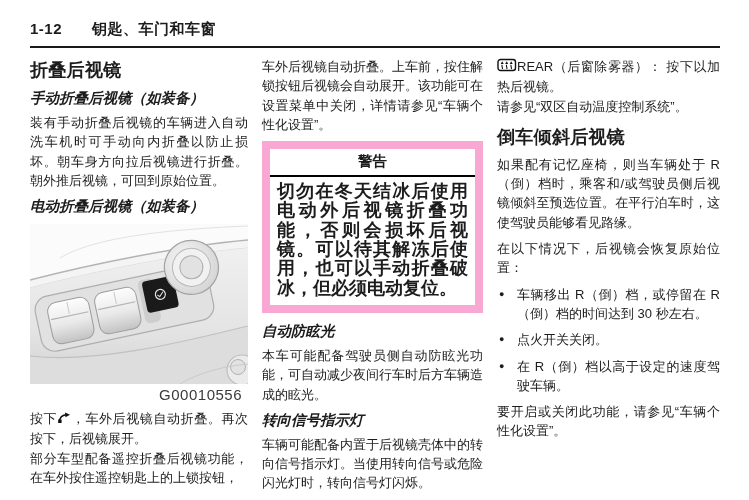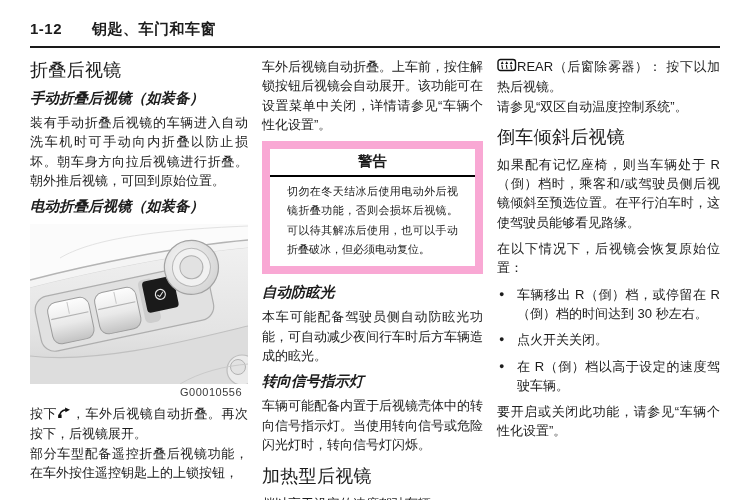--- a/index.html
+++ b/index.html
@@ -15,34 +15,34 @@
   .running-header { display:flex; align-items:baseline; gap:30px; font-weight:bold; font-size:15px; letter-spacing:.5px; }
   .header-rule { border:none; border-top:2px solid #1a1a1a; margin-top:7px; }
 
   
   .columns { display:flex; gap:14px; margin-top:9px; }
   .col { width:220px; }
   .col1 { width:218px; }
   .col2 { width:221px; }
   .col3 { width:223px; }
 
-  h1.sec { font-size:18px; font-weight:normal; margin:1px 0 6px; letter-spacing:.3px; }
+  h1.sec { font-size:18px; font-weight:bold; margin:1px 0 6px; letter-spacing:.3px; }
   h2.sub { font-size:14.5px; font-weight:bold; margin:7px 0 5px;font-style:italic; }
   p.body { font-size:13px; line-height:19.3px; text-align:justify; margin-bottom:7px; }
   p.tight { margin-bottom:0; }
 
   
   .warning-box { border:8px solid #f9a8d4; margin:3px 0 9px; }
   .warning-title { text-align:center; font-size:14.5px; font-weight:bold; padding:3px 0 4px; border-bottom:2px solid #000; }
-  .warning-body { font-size:11px; line-height:19.3px; text-align:justify; padding:5px 17px 7px; }
+  .warning-body { font-size:18px; line-height:19.3px; text-align:justify; padding:5px 7px 7px;font-weight:bold; }
 
   
   .figure { margin:8px 0 0; }
   .figure svg.photo { display:block; }
-  .figure-caption { font-size:11px; color:#3a3a3a; text-align:right; padding:2px 6px 0 0; margin-bottom:6px; letter-spacing:.5px; }
+  .figure-caption { font-size:15px; color:#3a3a3a; text-align:right; padding:2px 6px 0 0; margin-bottom:6px; letter-spacing:.5px; }
 
   
   .inline-icon { display:inline-block; vertical-align:-1px; }
 
   
   .bullet-list { margin:3px 0 7px; }
   .bullet-row { display:flex; font-size:13px; line-height:19.3px; margin-bottom:7px; }
   .bullet-marker { width:20px; flex:0 0 20px; font-size:9px; line-height:19.3px; padding-left:2px; }
   .bullet-text { flex:1; text-align:justify; }
 </style>

